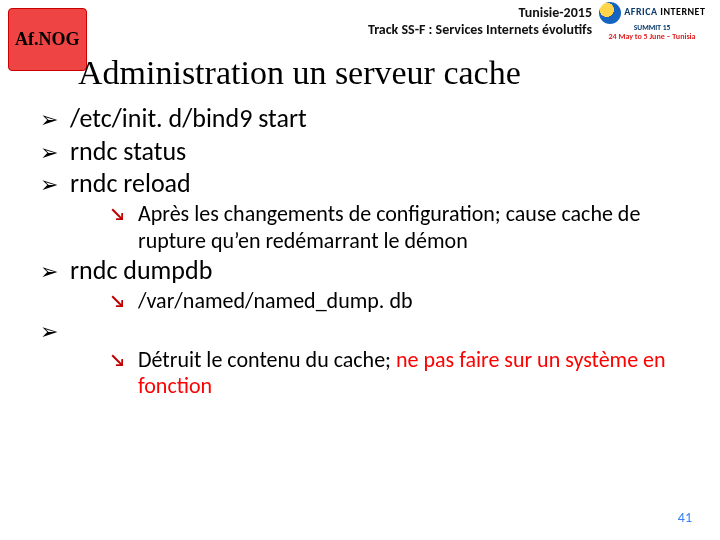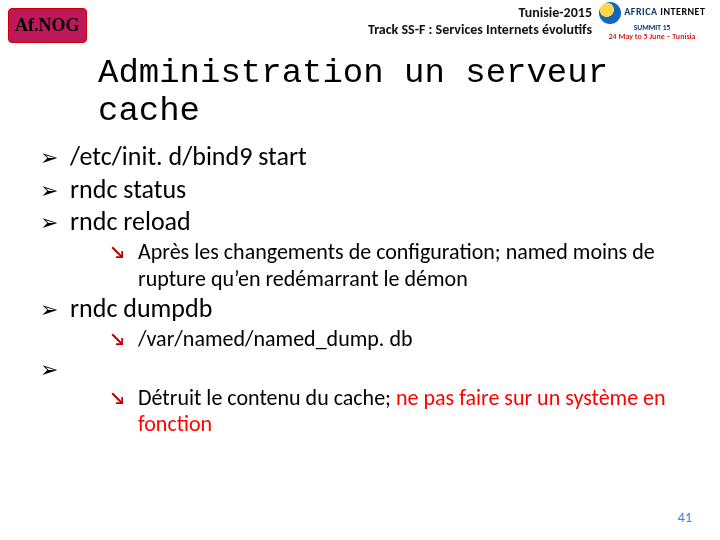--- a/index.html
+++ b/index.html
@@ -14,23 +14,23 @@
   .header {
     display: flex;
     justify-content: space-between;
     align-items: flex-start;
     padding: 2px 8px 0 8px;
     height: 54px;
   }
   .logo-afnog {
     border: 1.5px solid #c00;
     border-radius: 4px;
-    padding: 6px 6px;
+    padding: 20px 6px;
     margin-top: 6px;
-    background: #be185d;
+    background: #ef4444;
   }
   .logo-afnog span {
     font-family: Georgia, serif;
     font-weight: bold;
     font-size: 18px;
     color: #000;
   }
   .header-center {
     text-align: right;
     flex: 1;
@@ -69,22 +69,21 @@
   .logo-ais .brand b { color: #000; margin-top: 14px; }
   .logo-ais .tag {
     color: #d22;
     font-size: 8px;
   }
   .title {
     font-size: 34px;
     font-weight: 400;
     color: #000;
     padding: 0 0 6px 78px;
-    font-family: Liberation Mono, monospace;
-    margin-left: 20px;
+    font-family: Liberation Serif, serif;
   }
   .content {
     padding: 4px 28px 0 40px;
   }
   .l1 {
     display: flex;
     align-items: flex-start;
     font-size: 26px;
     color: #000;
     margin: 1px 0 1px 0;
@@ -160,21 +159,21 @@
     <span class="bullet-arrow">➢</span>
     <span>rndc status</span>
   </div>
 
   <div class="l1">
     <span class="bullet-arrow">➢</span>
     <span>rndc reload</span>
   </div>
   <div class="l2">
     <span class="bullet-diag">↘</span>
-    <span>Après les changements de configuration;  named moins de rupture qu’en redémarrant le démon</span>
+    <span>Après les changements de configuration;  cause cache de rupture qu’en redémarrant le démon</span>
   </div>
 
   <div class="l1">
     <span class="bullet-arrow">➢</span>
     <span>rndc dumpdb</span>
   </div>
   <div class="l2">
     <span class="bullet-diag">↘</span>
     <span>/var/named/named_dump. db</span>
   </div>

